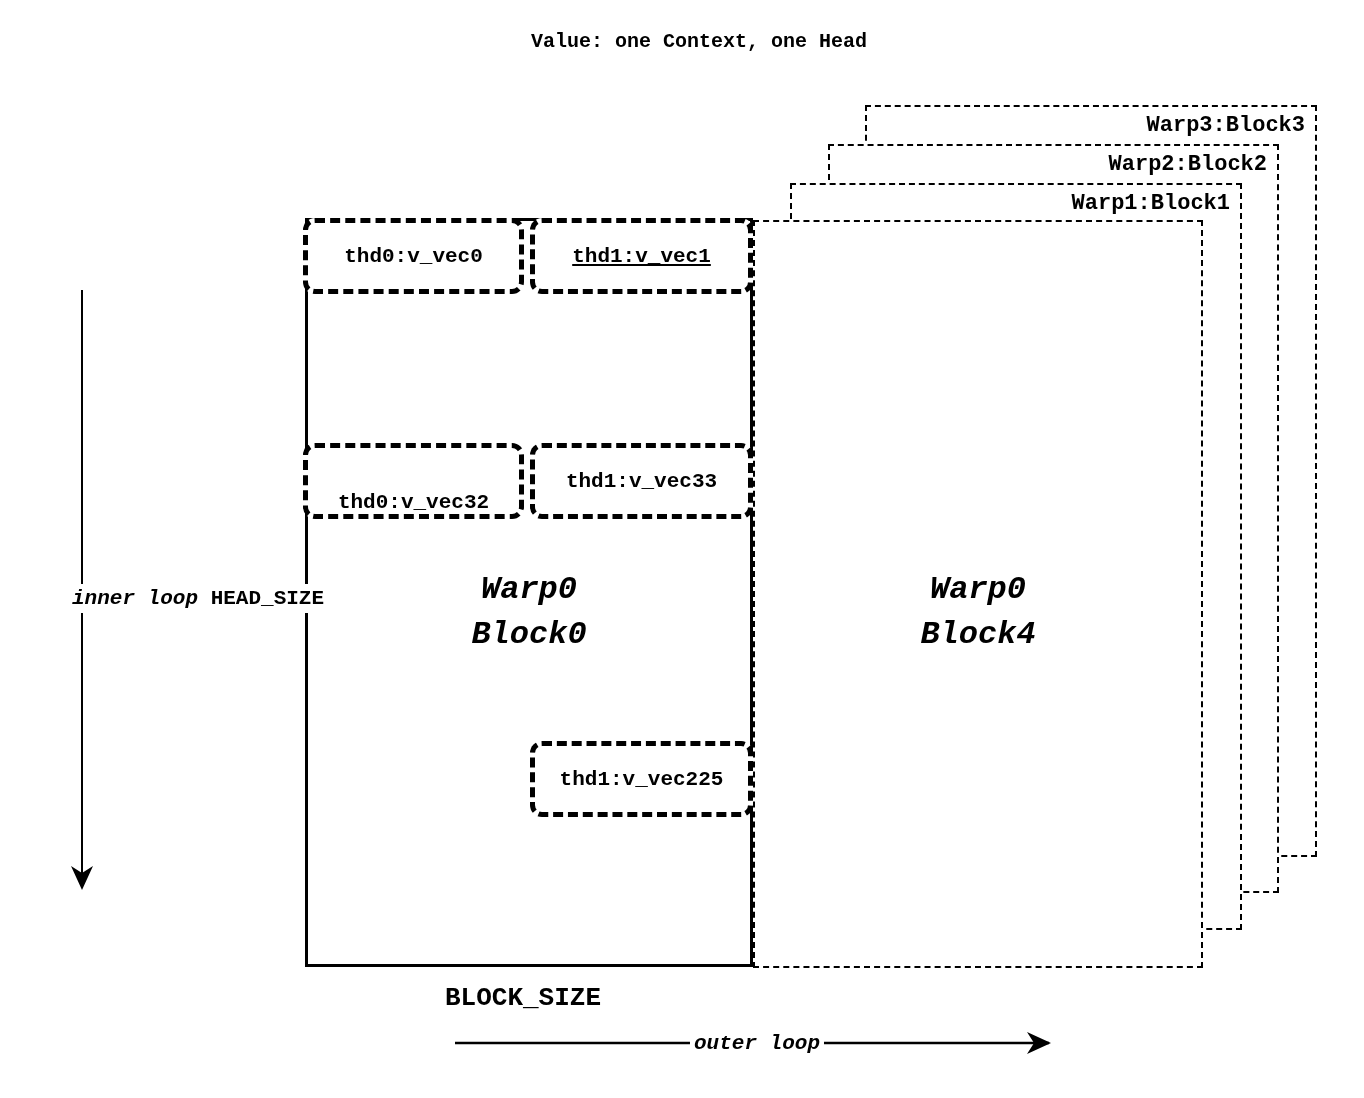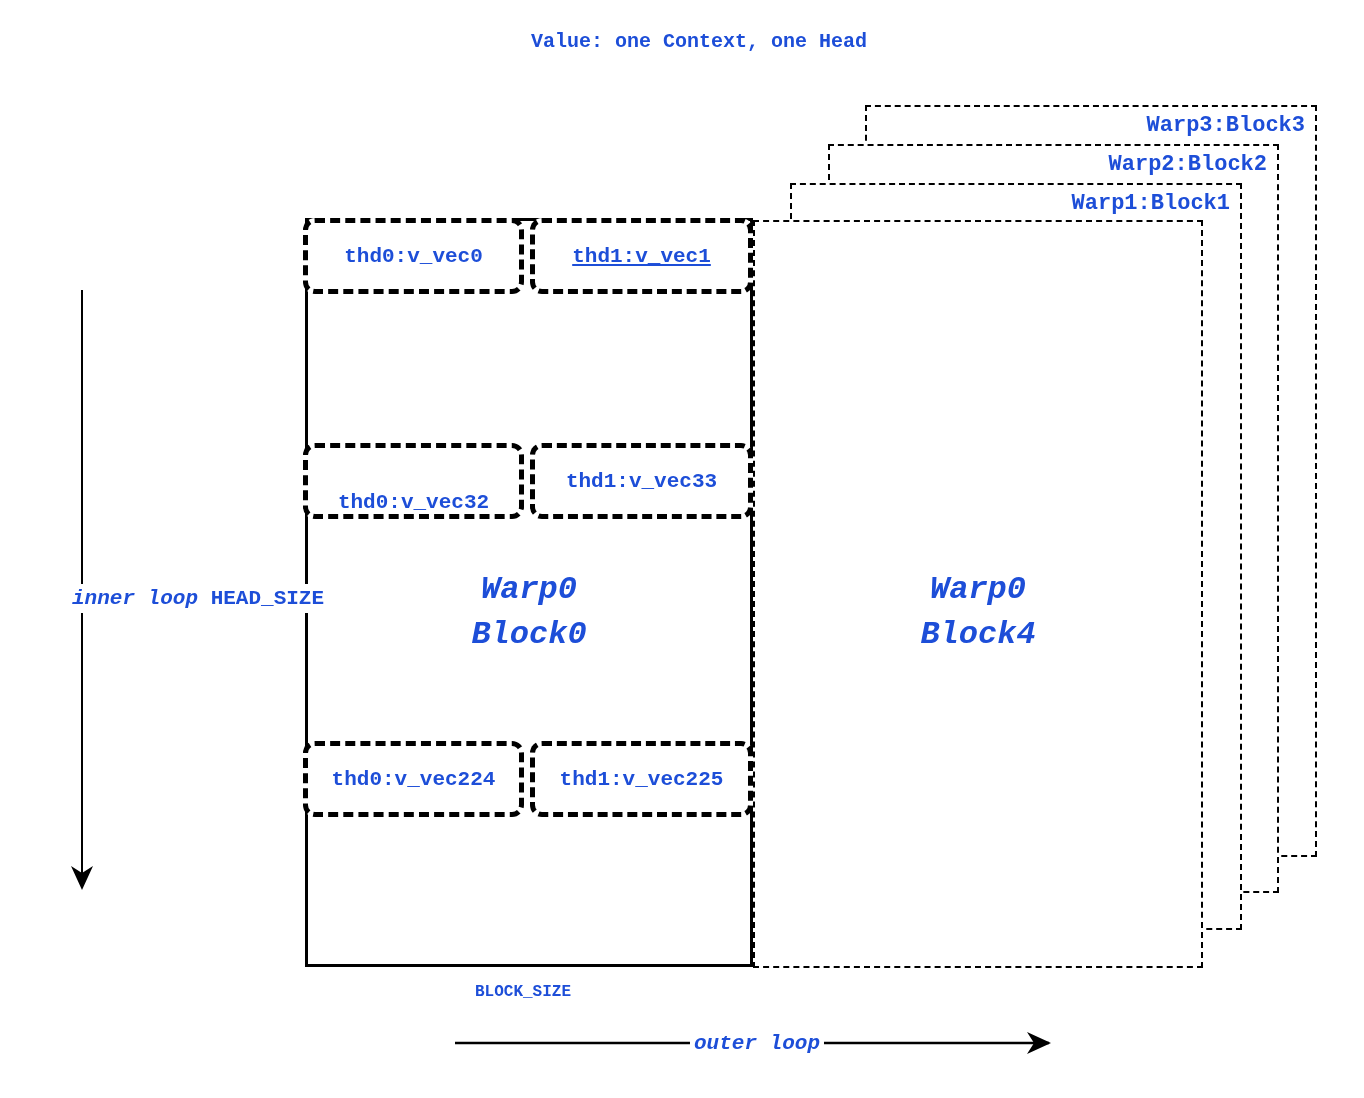--- a/index.html
+++ b/index.html
@@ -6,21 +6,21 @@
     margin: 0;
     padding: 0;
     background: #ffffff;
   }
   .canvas {
     position: relative;
     width: 1364px;
     height: 1098px;
     background: #ffffff;
     font-family: "Liberation Mono", "DejaVu Sans Mono", monospace;
-    color: #1d4ed8;
+    color: #000000;
     overflow: hidden;
   }
 
   
   .rect-dashed {
     position: absolute;
     box-sizing: border-box;
     border: 2px dashed #000000;
     background: #ffffff;
   }
@@ -90,21 +90,21 @@
     white-space: nowrap;
     z-index: 6;
   }
   .inner-loop-label .it { font-style: italic; margin-left: 48px; }
 
   .block-size-label {
     position: absolute;
     left: 523px;
     top: 983px;
     transform: translateX(-50%);
-    font-size: 16px;
+    font-size: 26px;
     font-weight: bold;
     white-space: nowrap;
     z-index: 6;
   }
 
   .outer-loop-label {
     position: absolute;
     left: 757px;
     top: 1043px;
     transform: translate(-50%, -50%);
@@ -155,23 +155,20 @@
     <span>thd1:v_vec1</span>
   </div>
 
   <div class="vbox" style="left:303px; top:443px; width:221px; height:76px;align-items:flex-end;">
     <span>thd0:v_vec32</span>
   </div>
   <div class="vbox" style="left:530px; top:443px; width:223px; height:76px;">
     <span>thd1:v_vec33</span>
   </div>
 
-  <div class="vbox" style="left:303px; top:741px; width:221px; height:76px;">
-    <span>thd0:v_vec224</span>
-  </div>
   <div class="vbox" style="left:530px; top:741px; width:223px; height:76px;">
     <span>thd1:v_vec225</span>
   </div>
 
   <div class="big-caption" style="left:369px; top:548px;">
     <div>Warp0</div>
     <div>Block0</div>
   </div>
 
   <div class="big-caption" style="left:818px; top:548px;">

